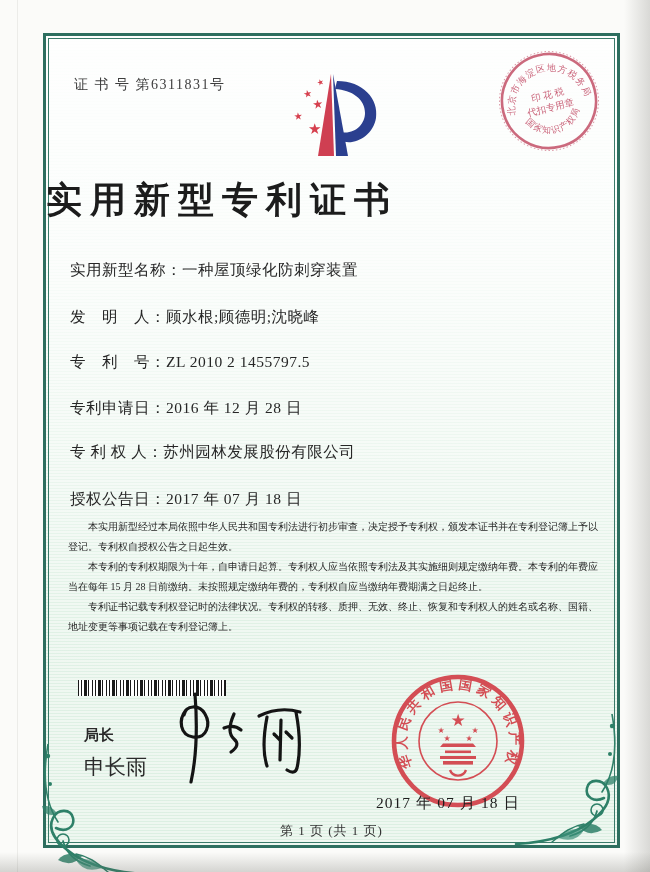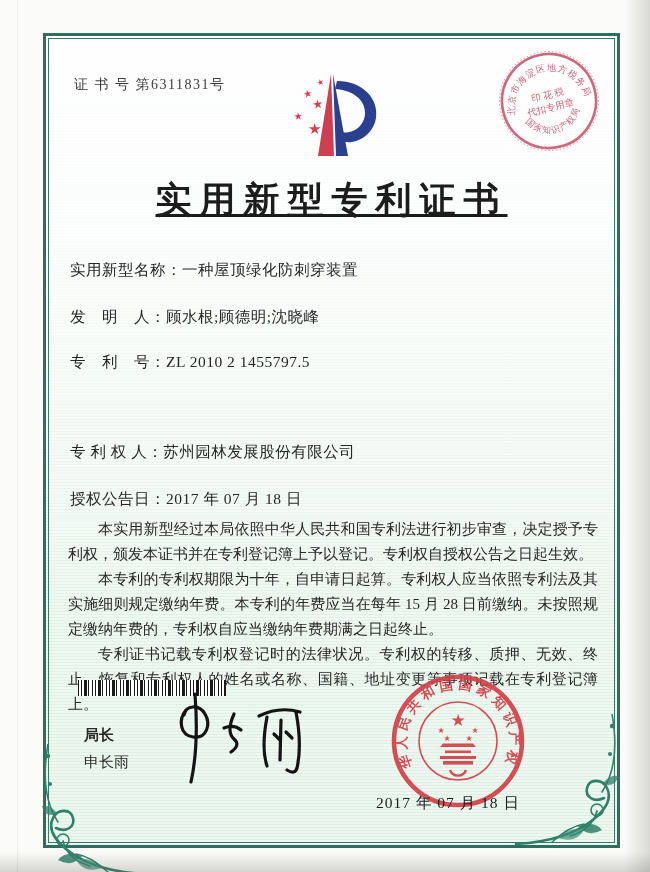--- a/index.html
+++ b/index.html
@@ -20,38 +20,38 @@
     position:absolute;left:43px;top:33px;width:571px;height:809px;
     border:3px solid #2d6e5f;
     background:
       linear-gradient(to bottom,rgba(255,255,255,.95) 0%,rgba(255,255,255,.8) 28%,rgba(255,255,255,.45) 52%,rgba(255,255,255,.12) 72%,rgba(255,255,255,0) 100%),
       repeating-linear-gradient(to bottom,#eef7f0 0px,#eef7f0 2px,#dcefe2 2px,#dcefe2 3px);
   }
   .frame-inner-line{position:absolute;inset:2px;border:1px solid #3a7a6a;pointer-events:none;}
   .cert-no{position:absolute;left:28px;top:40px;font-size:14px;letter-spacing:1.5px;color:#3d3d3d;}
   .logo{position:absolute;left:238px;top:32px;width:102px;height:98px;}
   .tax-stamp{position:absolute;left:452px;top:14px;width:102px;height:102px;transform:rotate(-14deg);opacity:.9;}
-  .title{position:absolute;left:0;top:140px;width:100%;text-align:center;
-    font-size:36px;font-weight:600;letter-spacing:8px;color:#1c1c1c;text-decoration:underline;}
+  .title{position:absolute;left:0;top:140px;width:100%;
+    font-size:36px;font-weight:600;letter-spacing:8px;color:#1c1c1c;}
   .field-row{position:absolute;left:24px;width:525px;font-size:15.5px;color:#262626;letter-spacing:.5px;white-space:nowrap;}
   .field-label{display:inline-block;}
   .field-value{display:inline-block;}
   .row-0{top:224px}.row-1{top:271px}.row-2{top:316px}.row-3{top:362px}.row-4{top:406px}.row-5{top:453px}
-  .body-text{position:absolute;left:22px;top:481px;width:530px;font-size:15px;line-height:25px;
+  .body-text{position:absolute;left:22px;top:481px;width:530px;font-size:10px;line-height:20px;
     text-align:justify;color:#272727;}
   .body-text p{margin:0;text-indent:2em;}
   .barcode{position:absolute;left:32px;top:644px;width:148px;height:16px;
     background:repeating-linear-gradient(90deg,
       #191919 0 1.5px,#ffffff 1.5px 3px,
       #191919 3px 4px,#ffffff 4px 6.5px,
       #191919 6.5px 9px,#ffffff 9px 10.5px,
       #191919 10.5px 11.5px,#ffffff 11.5px 14px);}
   .sig-title{position:absolute;left:38px;top:690px;font-size:15px;color:#2a2a2a;
     font-family:"Liberation Sans","DejaVu Sans",sans-serif;font-weight:bold;}
-  .sig-name{position:absolute;left:38px;top:717px;font-size:15px;color:#2a2a2a;
+  .sig-name{position:absolute;left:38px;top:717px;font-size:21px;color:#2a2a2a;
     font-family:Liberation Sans, sans-serif;}
   .sig-hand{position:absolute;left:118px;top:652px;width:160px;height:100px;}
   .seal{position:absolute;left:344px;top:637px;width:136px;height:136px;opacity:.92;}
   .seal-date{position:absolute;left:330px;top:757px;width:170px;font-size:15.5px;
     letter-spacing:1px;color:#1d1d1d;white-space:nowrap;}
   .footer{position:absolute;left:0;top:786px;width:100%;text-align:center;font-size:13px;color:#343434;letter-spacing:1px;}
   .flourish{position:absolute;width:118px;height:138px;}
   .flourish-right{left:466px;top:678px;}
   .flourish-left{left:-16px;top:708px;transform:scaleX(-1);}
 </style>
@@ -98,20 +98,23 @@
   <div class="title">实用新型专利证书</div>
 
   <div class="field-row row-1">
     <span class="field-label">发　明　人：</span><span class="field-value">顾水根;顾德明;沈晓峰</span>
   </div>
   <div class="field-row row-0">
     <span class="field-label">实用新型名称：</span><span class="field-value">一种屋顶绿化防刺穿装置</span>
   </div>
   <div class="field-row row-2">
     <span class="field-label">专　利　号：</span><span class="field-value">ZL 2010 2 1455797.5</span>
+  </div>
+  <div class="field-row row-3">
+    <span class="field-label">专利申请日：</span><span class="field-value">2016 年 12 月 28 日</span>
   </div>
   <div class="field-row row-4">
     <span class="field-label">专 利 权 人：</span><span class="field-value">苏州园林发展股份有限公司</span>
   </div>
   <div class="field-row row-5">
     <span class="field-label">授权公告日：</span><span class="field-value">2017 年 07 月 18 日</span>
   </div>
 
   <div class="body-text">
     <p>本实用新型经过本局依照中华人民共和国专利法进行初步审查，决定授予专利权，颁发本证书并在专利登记簿上予以登记。专利权自授权公告之日起生效。</p>
@@ -157,20 +160,21 @@
       <path d="M50,74 L86,74 L83,70.5 L53,70.5 Z"></path>
       <rect x="55" y="77.5" width="26" height="2.6"></rect>
       <rect x="50" y="83" width="36" height="3"></rect>
       <rect x="53" y="88" width="30" height="3.6"></rect>
       <path d="M60,97 A 8.5,8.5 0 0 0 76,97" fill="none" stroke="#d24048" stroke-width="2.4"></path>
     </g>
   </svg>
 
   <div class="seal-date">2017 年 07 月 18 日</div>
 
+  <div class="footer">第 1 页 (共 1 页)</div>
 
   <svg class="flourish flourish-right" viewBox="0 0 118 138">
     <g fill="none" stroke="#2e8068" stroke-linecap="round">
       <path d="M100,0 C106,34 102,60 90,78" stroke-width="1.6"></path>
       <circle cx="100" cy="12" r="2.2" fill="#2e8068" stroke="none"></circle>
       <circle cx="98" cy="40" r="2" fill="#2e8068" stroke="none"></circle>
       <path d="M4,130 C38,128 64,120 82,105 C94,95 100,84 95,74 C90,64 77,65 75,74 C73,83 82,89 92,84" stroke-width="2.6"></path>
       <path d="M58,122 C72,118 82,109 85,97" stroke-width="1.8"></path>
       <path d="M40,128 C52,118 60,112 72,110" stroke-width="1.5"></path>
       <path d="M85,96 m-6,0 a6,6 0 1 1 12,0 a6,6 0 1 1 -12,0" stroke-width="1.6"></path>

